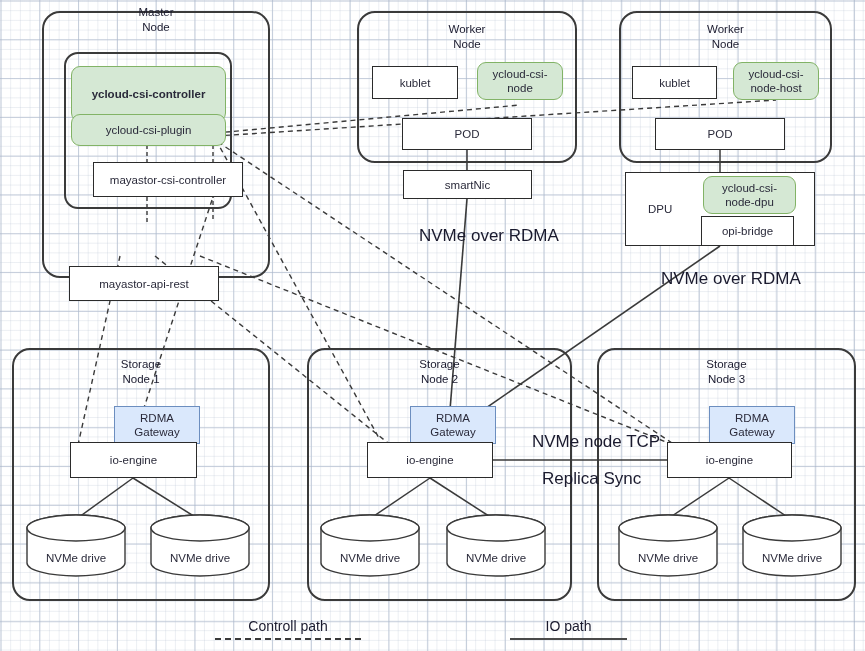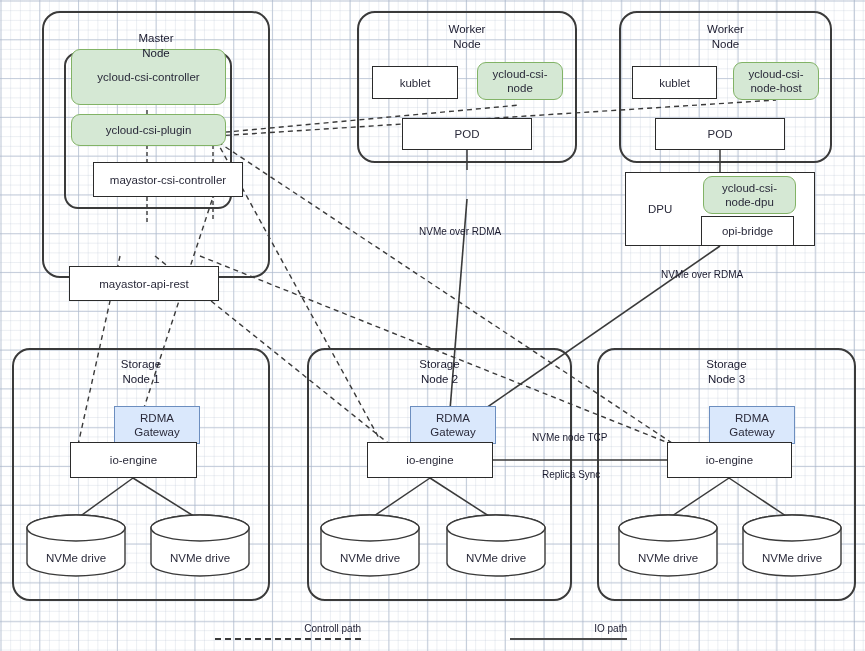--- a/index.html
+++ b/index.html
@@ -73,21 +73,21 @@
     border-color: #82b366;
     border-radius: 9px;
   }
   .rect.blue {
     background: #dae8fc;
     border-color: #6c8ebf;
     z-index: 3;
   }
   .edge-label {
     position: absolute;
-    font-size: 10px;
+    font-size: 17px;
     color: #1a1a2e;
     background: transparent;
     z-index: 6;
     white-space: nowrap;
   }
   .cyl {
     position: absolute;
     z-index: 4;
   }
   .cyl svg { display: block; }
@@ -97,22 +97,22 @@
     text-align: center;
     font-size: 11.5px;
     color: #2a2a3a;
     z-index: 5;
     pointer-events: none;
   }
   .legend-item { position: absolute; z-index: 6; }
   .legend-text {
     position: absolute;
     width: 100%;
-    text-align: right;
-    font-size: 10px;
+    text-align: center;
+    font-size: 14px;
     color: #1a1a2e;
     bottom: 6px;
   }
   .legend-rule-dashed {
     position: absolute;
     left: 0; bottom: 0;
     width: 100%;
     border-top: 2px dashed #3a3a3a;
   }
   .legend-rule-solid {
@@ -167,37 +167,38 @@
 
       <path d="M430,478 L368,520" stroke-width="1.5"></path>
       <path d="M430,478 L495,520" stroke-width="1.5"></path>
 
       <path d="M729,478 L666,520" stroke-width="1.5"></path>
       <path d="M729,478 L792,520" stroke-width="1.5"></path>
     </g>
   </svg>
 
   <div class="node-box" style="left:42px; top:11px; width:228px; height:267px;"></div>
-  <div class="node-title" style="left:42px; top:31px; width:228px;">Master
+  <div class="node-title" style="left:42px; top:5px; width:228px;">Master
 Node</div>
   <div class="inner-round" style="left:64px; top:52px; width:168px; height:157px;"></div>
 
-  <div class="rect green" style="left:71px; top:49px; width:155px; height:56px;">ycloud-csi-controller</div>
+  <div class="rect green" style="left:71px; top:66px; width:155px; height:56px;font-weight:bold;">ycloud-csi-controller</div>
   <div class="rect green" style="left:71px; top:114px; width:155px; height:32px;">ycloud-csi-plugin</div>
   <div class="rect" style="left:69px; top:162px; width:150px; height:35px;margin-left:24px;">mayastor-csi-controller</div>
   <div class="rect" style="left:69px; top:222px; width:150px; height:35px;margin-top:44px;">mayastor-api-rest</div>
 
   <div class="node-box" style="left:357px; top:11px; width:220px; height:152px;"></div>
   <div class="node-title" style="left:357px; top:22px; width:220px;">Worker
 Node</div>
 
   <div class="rect" style="left:372px; top:66px; width:86px; height:33px;">kublet</div>
   <div class="rect green" style="left:477px; top:62px; width:86px; height:38px;">ycloud-csi-
 node</div>
   <div class="rect" style="left:402px; top:118px; width:130px; height:32px;">POD</div>
+  <div class="rect" style="left:403px; top:170px; width:129px; height:29px;">smartNic</div>
 
   <div class="node-box" style="left:619px; top:11px; width:213px; height:152px;"></div>
   <div class="node-title" style="left:619px; top:22px; width:213px;">Worker
 Node</div>
 
   <div class="rect" style="left:632px; top:66px; width:85px; height:33px;">kublet</div>
   <div class="rect green" style="left:733px; top:62px; width:86px; height:38px;">ycloud-csi-
 node-host</div>
   <div class="rect" style="left:655px; top:118px; width:130px; height:32px;">POD</div>
 

